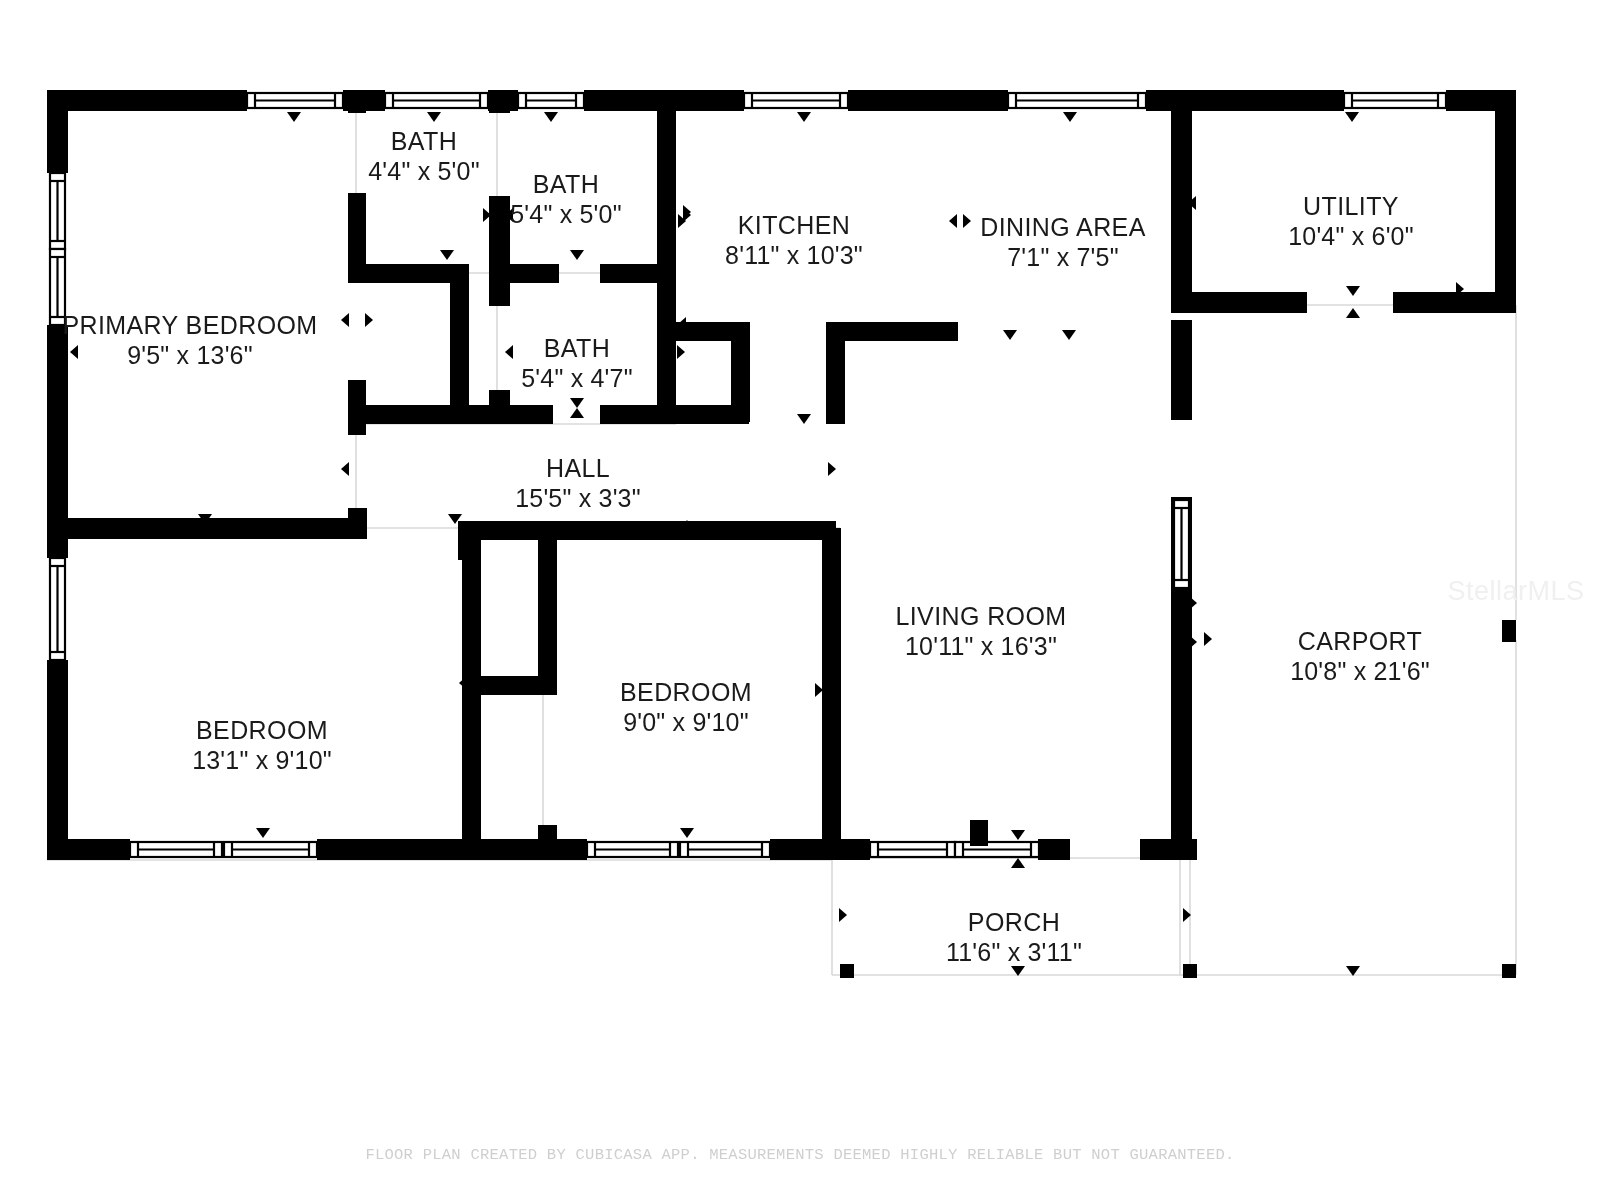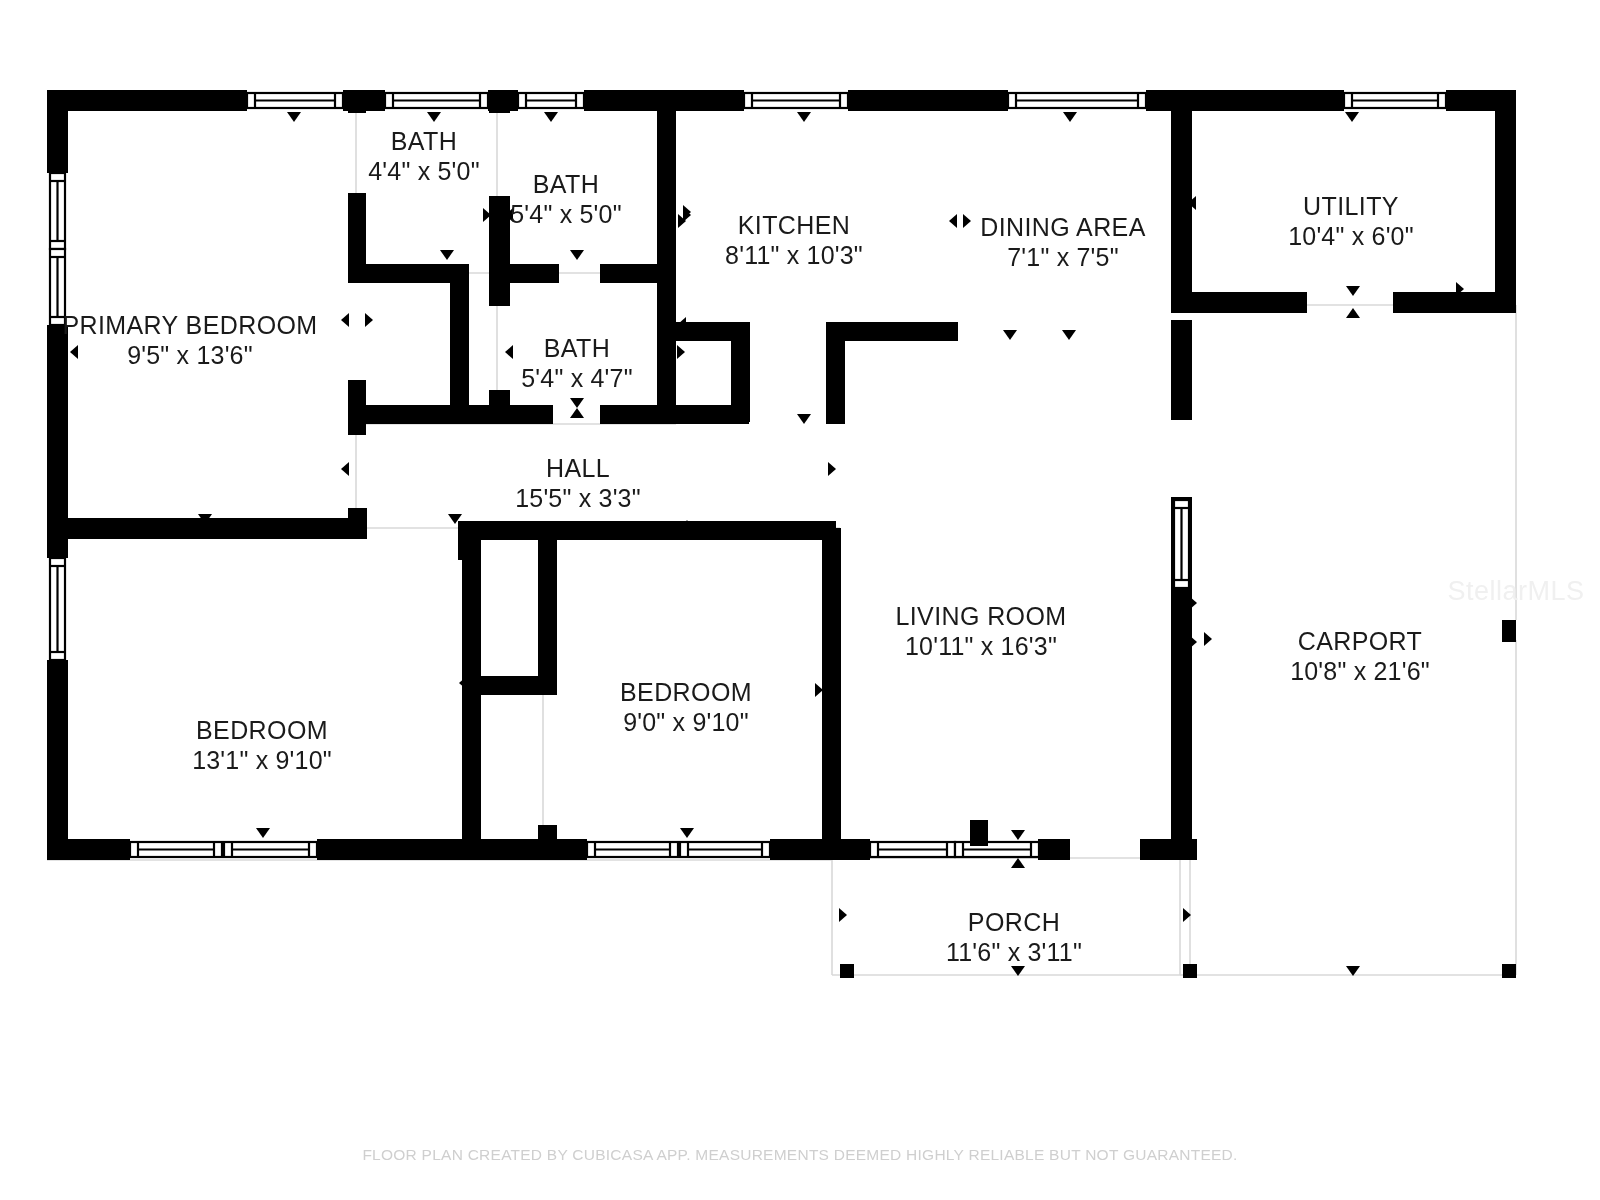--- a/index.html
+++ b/index.html
@@ -51,21 +51,21 @@
     fill: #f0f0f0;
     text-anchor: middle;
     letter-spacing: 0.5px;
   }
   .footer-note {
     position: absolute;
     left: 0;
     top: 1146px;
     width: 1600px;
     text-align: center;
-    font-family: Liberation Sans, sans-serif;
+    font-family: Liberation Mono, monospace;
     font-size: 15.5px;
     color: #cfcfcf;
     letter-spacing: 0.25px;
     white-space: nowrap;
   }
 </style>
 </head>
 <body>
 
 <div id="plan-root">

